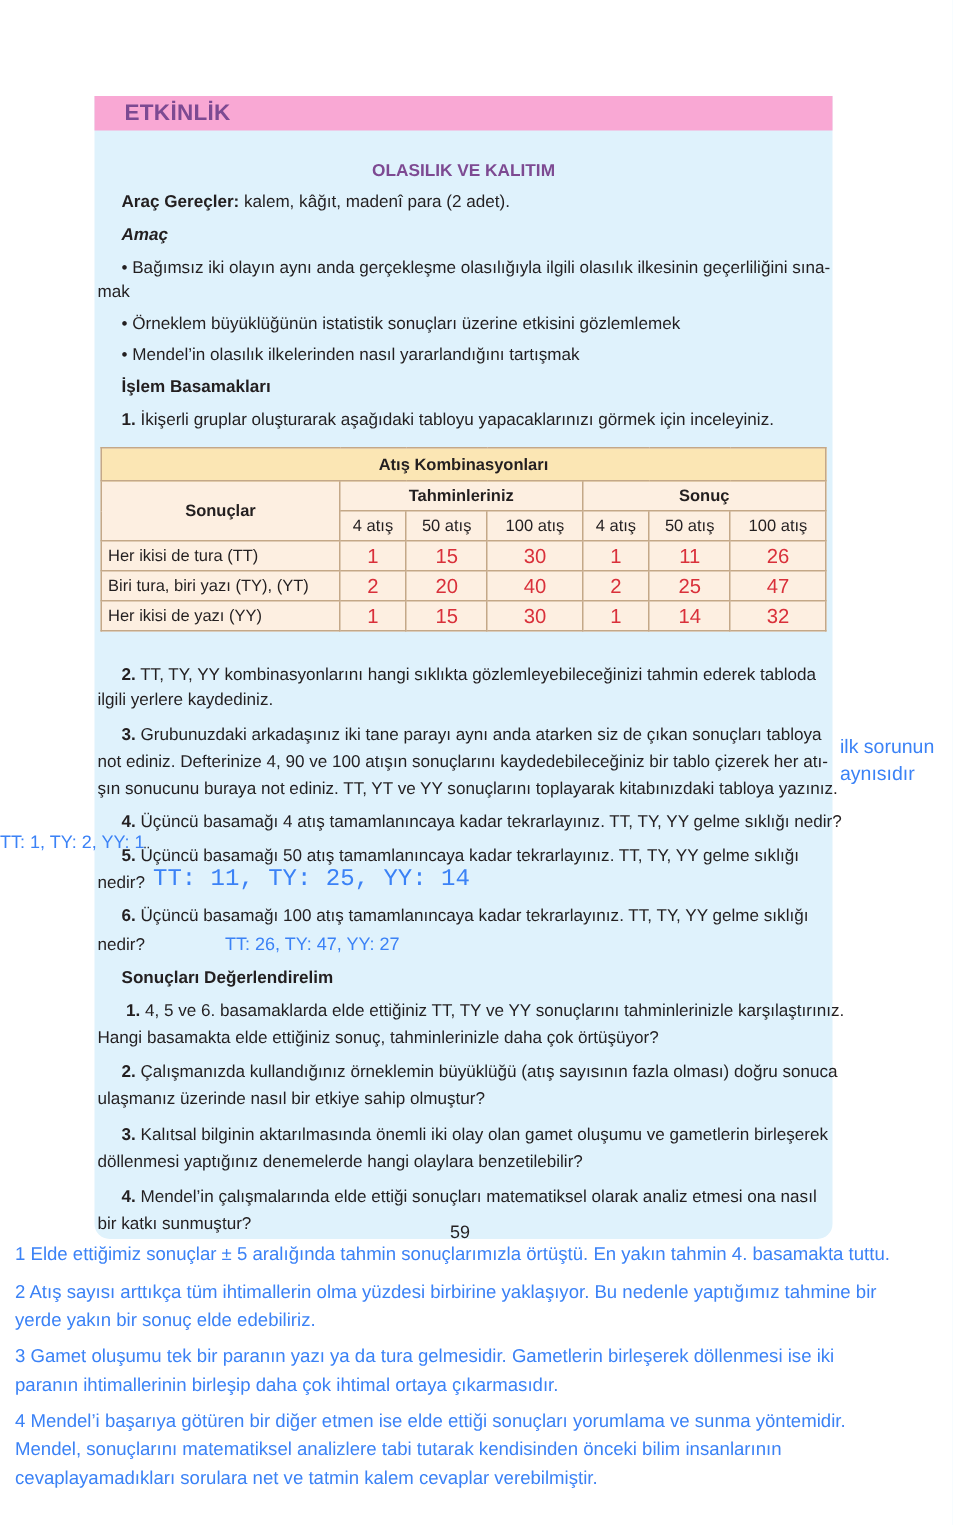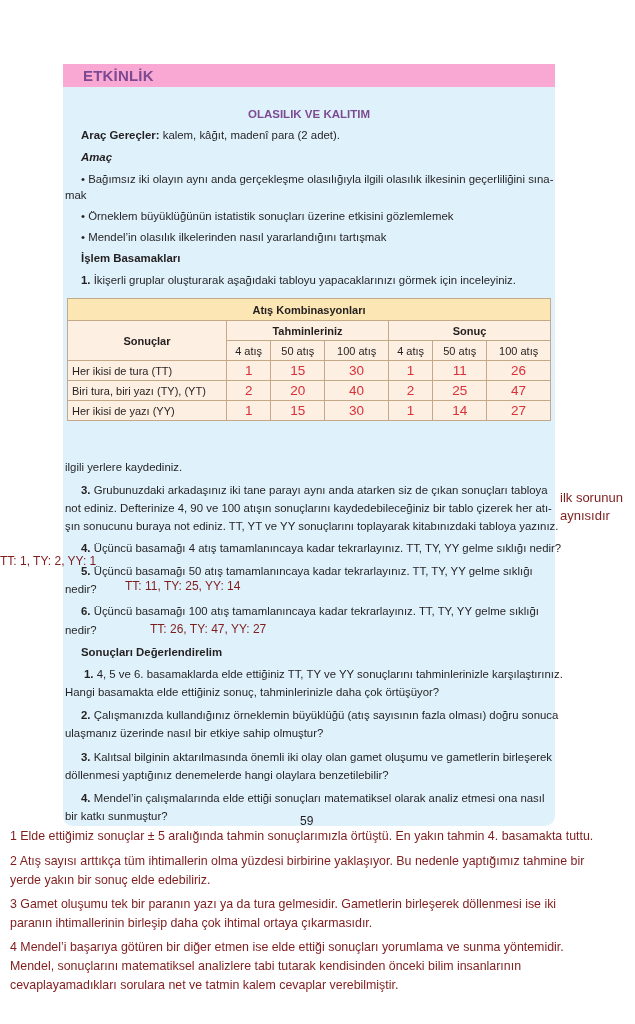--- a/index.html
+++ b/index.html
@@ -15,21 +15,21 @@
            color: #7d4a92; font-size: 11.5px; }
   b { font-weight: bold; }
   table.grid { position: absolute; left: 4px; top: 234px; width: 484px;
           border-collapse: collapse; font-size: 11px; background: #fdefe1; }
   table.grid td, table.grid th { border: 1px solid #c4a888; padding: 0; height: 19px;
           text-align: center; font-weight: normal; margin-left: 42px; }
   table.grid th.caption { background: #fbe6b4; font-weight: bold; height: 21px; }
   table.grid th.b { font-weight: bold; }
   table.grid td.lbl { text-align: left; padding-left: 4px; }
   .hw { color: #d9303a; font-size: 13.5px; }
-  .red { color: #7f1d1d; font-size: 13px; position: absolute; white-space: nowrap; line-height: 16px; }
+  .red { color: #3b82f6; font-size: 13px; position: absolute; white-space: nowrap; line-height: 16px; }
   .pg { position: absolute; left: 300px; top: 814px; font-size: 12px; }
 </style>
 </head>
 <body>
 
 <div class="card">
   <div class="card-head">
     <span>ETKİNLİK</span>
   </div>
 
@@ -86,25 +86,28 @@
       <td class="hw">25</td>
       <td class="hw">47</td>
     </tr>
     <tr>
       <td class="lbl">Her ikisi de yazı (YY)</td>
       <td class="hw">1</td>
       <td class="hw">15</td>
       <td class="hw">30</td>
       <td class="hw">1</td>
       <td class="hw">14</td>
-      <td class="hw">27</td>
+      <td class="hw">32</td>
     </tr>
   </tbody>
     </table>
 
+  <div class="abs" style="left:18px; top:379px;">
+    <b>2.</b><span> TT, TY, YY kombinasyonlarını hangi sıklıkta gözlemleyebileceğinizi tahmin ederek tabloda</span>
+  </div>
   <div class="abs" style="left:2px; top:396px;">ilgili yerlere kaydediniz.</div>
 
   <div class="abs" style="left:18px; top:419px;">
     <b>3.</b><span> Grubunuzdaki arkadaşınız iki tane parayı aynı anda atarken siz de çıkan sonuçları tabloya</span>
   </div>
   <div class="abs" style="left:2px; top:437px;">not ediniz. Defterinize 4, 90 ve 100 atışın sonuçlarını kaydedebileceğiniz bir tablo çizerek her atı-</div>
   <div class="abs" style="left:2px; top:455px;">şın sonucunu buraya not ediniz. TT, YT ve YY sonuçlarını toplayarak kitabınızdaki tabloya yazınız.</div>
 
   <div class="abs" style="left:18px; top:477px;">
     <b>4.</b><span> Üçüncü basamağı 4 atış tamamlanıncaya kadar tekrarlayınız. TT, TY, YY gelme sıklığı nedir?</span>
@@ -139,21 +142,21 @@
 
   <div class="abs" style="left:18px; top:727px;">
     <b>4.</b><span> Mendel’in çalışmalarında elde ettiği sonuçları matematiksel olarak analiz etmesi ona nasıl</span>
   </div>
   <div class="abs" style="left:2px; top:745px;">bir katkı sunmuştur?</div>
 </div>
 
 <div class="red" style="left:560px; top:490px;">ilk sorunun</div>
 <div class="red" style="left:560px; top:508px;">aynısıdır</div>
 <div class="red" style="left:0px; top:553px; font-size:12px;">TT: 1, TY: 2, YY: 1</div>
-<div class="red" style="left:125px; top:578px; font-size:12px;">TT: 11, TY: 25, YY: 14</div>
+<div class="red" style="left:102px; top:578px; font-size:16px;font-family:Liberation Mono, monospace;">TT: 11, TY: 25, YY: 14</div>
 <div class="red" style="left:150px; top:621px; font-size:12px;">TT: 26, TY: 47, YY: 27</div>
 
 <div class="red" style="left:10px; top:828px; font-size:12.4px;">1 Elde ettiğimiz sonuçlar ± 5 aralığında tahmin sonuçlarımızla örtüştü. En yakın tahmin 4. basamakta tuttu.</div>
 <div class="pg">59</div>
 <div class="red" style="left:10px; top:853px; font-size:12.4px;">2 Atış sayısı arttıkça tüm ihtimallerin olma yüzdesi birbirine yaklaşıyor. Bu nedenle yaptığımız tahmine bir</div>
 <div class="red" style="left:10px; top:872px; font-size:12.4px;">yerde yakın bir sonuç elde edebiliriz.</div>
 <div class="red" style="left:10px; top:896px; font-size:12.4px;">3 Gamet oluşumu tek bir paranın yazı ya da tura gelmesidir. Gametlerin birleşerek döllenmesi ise iki</div>
 <div class="red" style="left:10px; top:915px; font-size:12.4px;">paranın ihtimallerinin birleşip daha çok ihtimal ortaya çıkarmasıdır.</div>
 <div class="red" style="left:10px; top:939px; font-size:12.4px;">4 Mendel’i başarıya götüren bir diğer etmen ise elde ettiği sonuçları yorumlama ve sunma yöntemidir.</div>
 <div class="red" style="left:10px; top:958px; font-size:12.4px;">Mendel, sonuçlarını matematiksel analizlere tabi tutarak kendisinden önceki bilim insanlarının</div>

